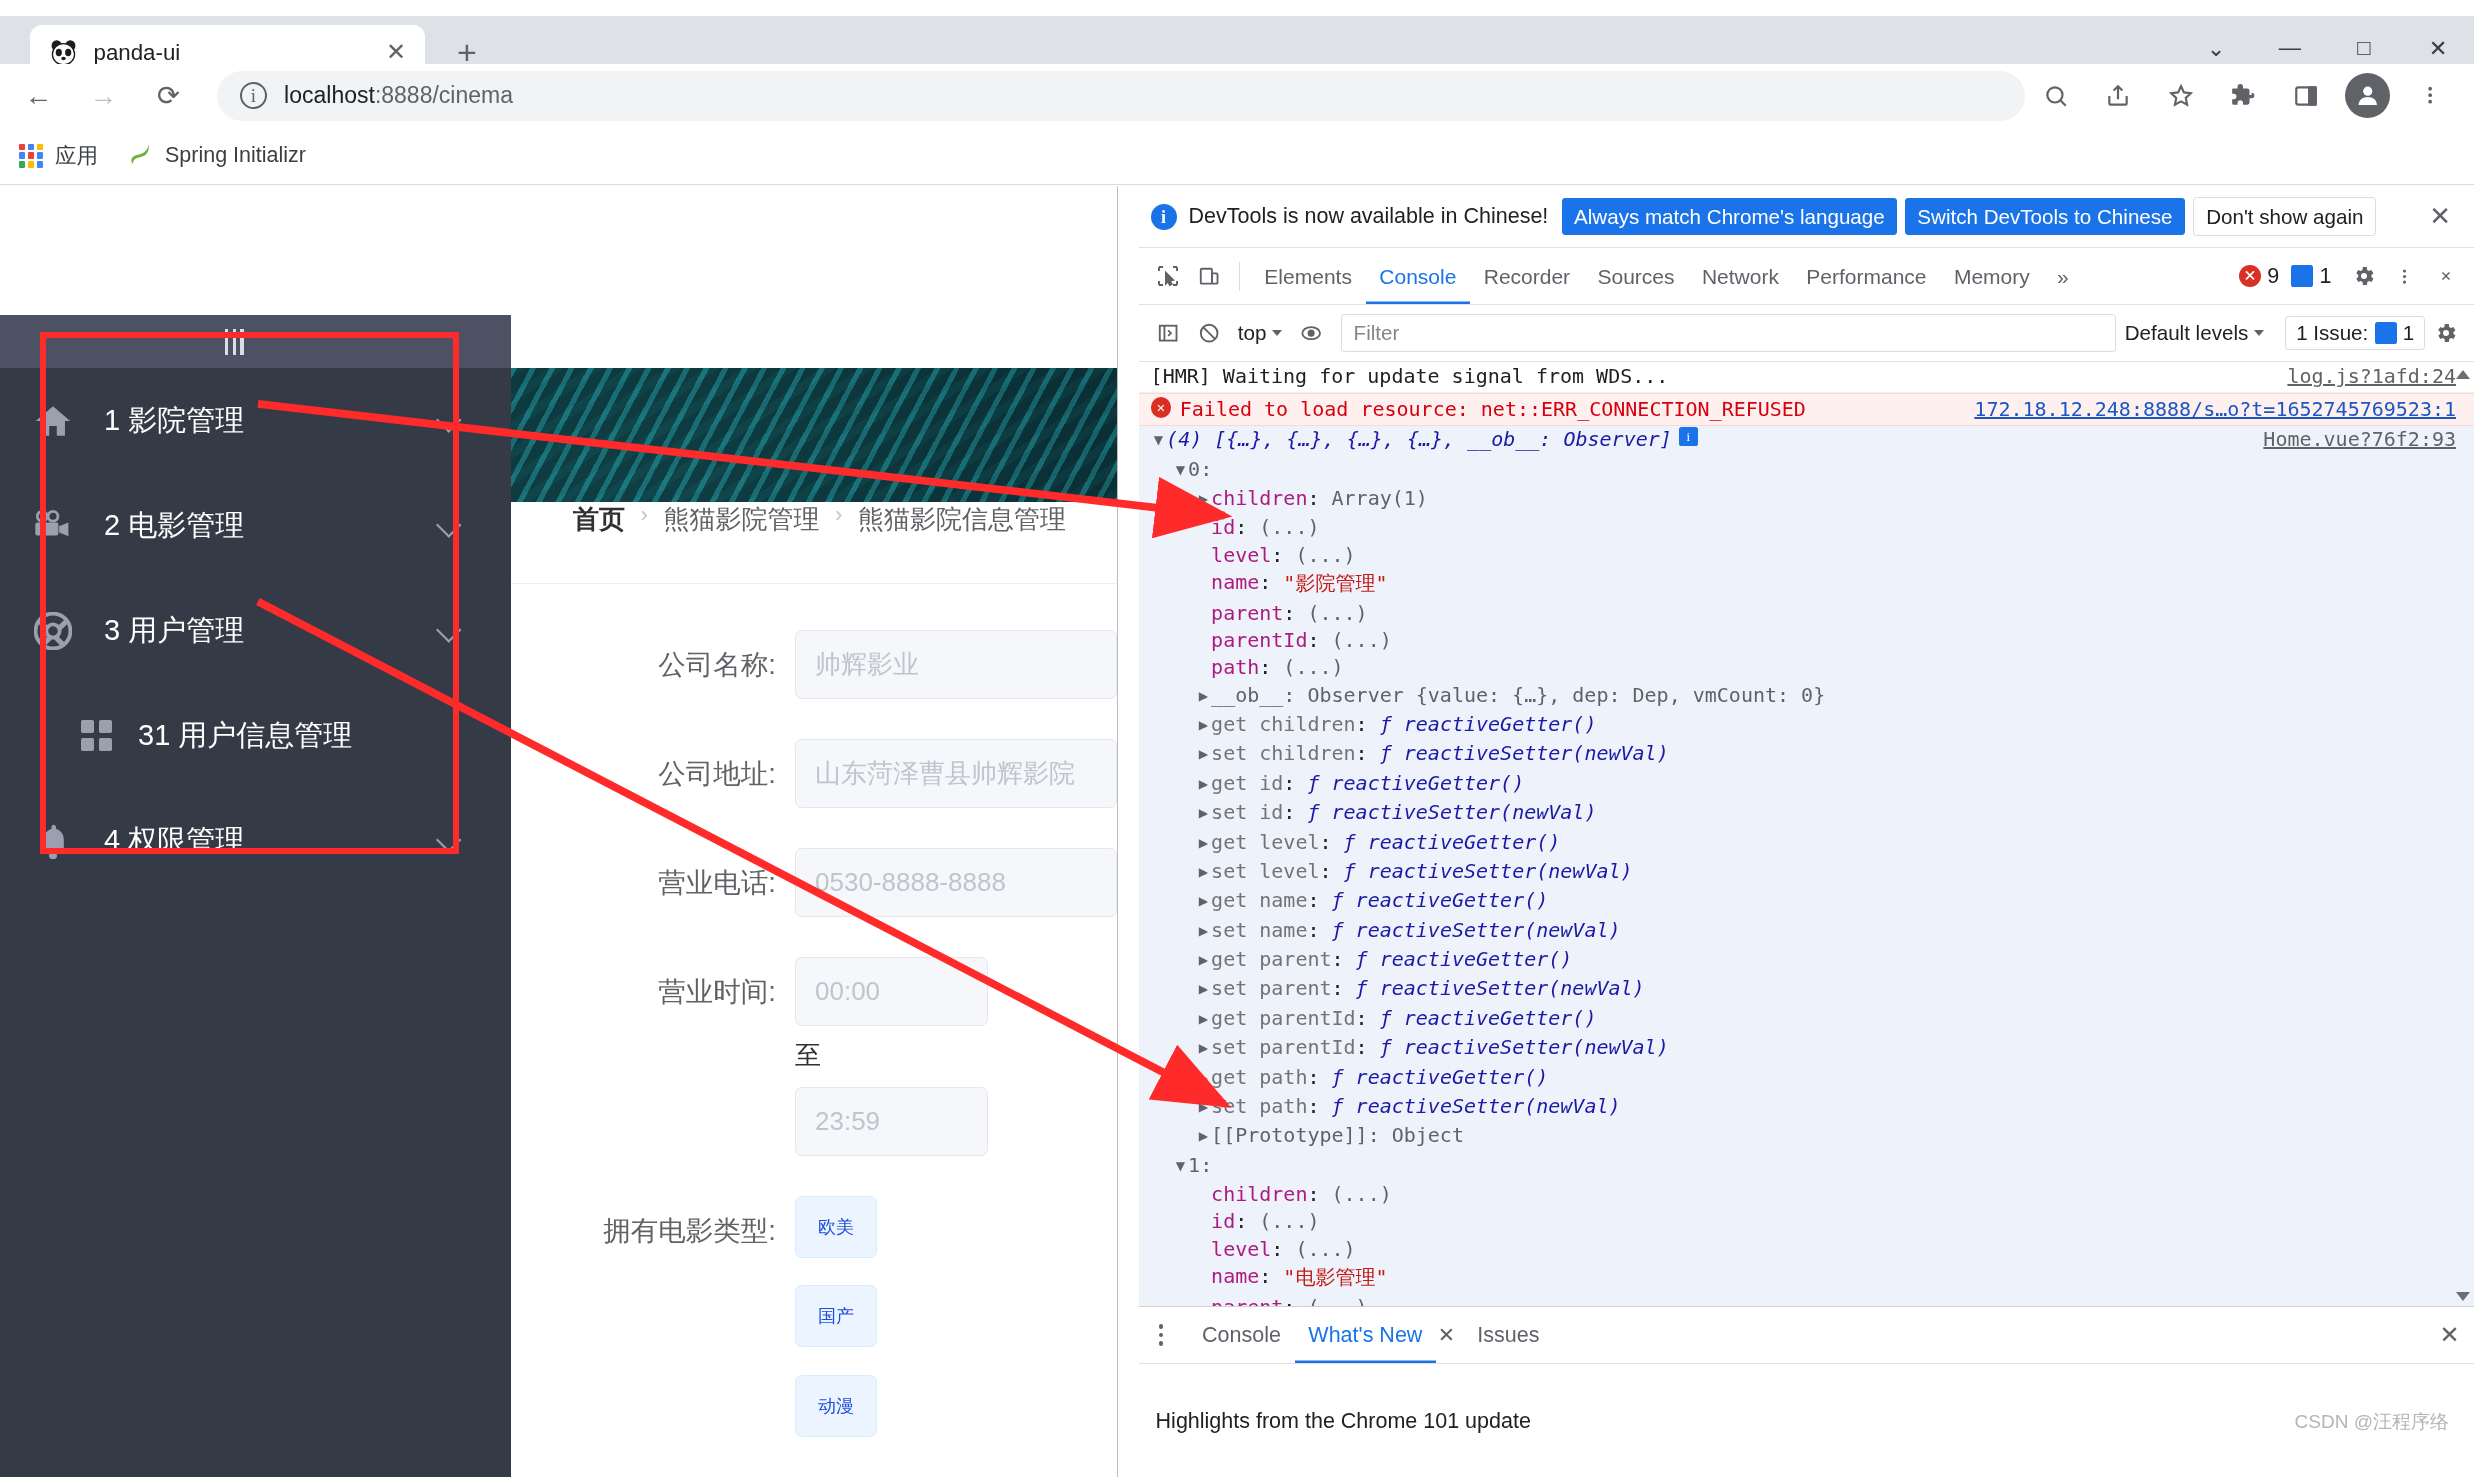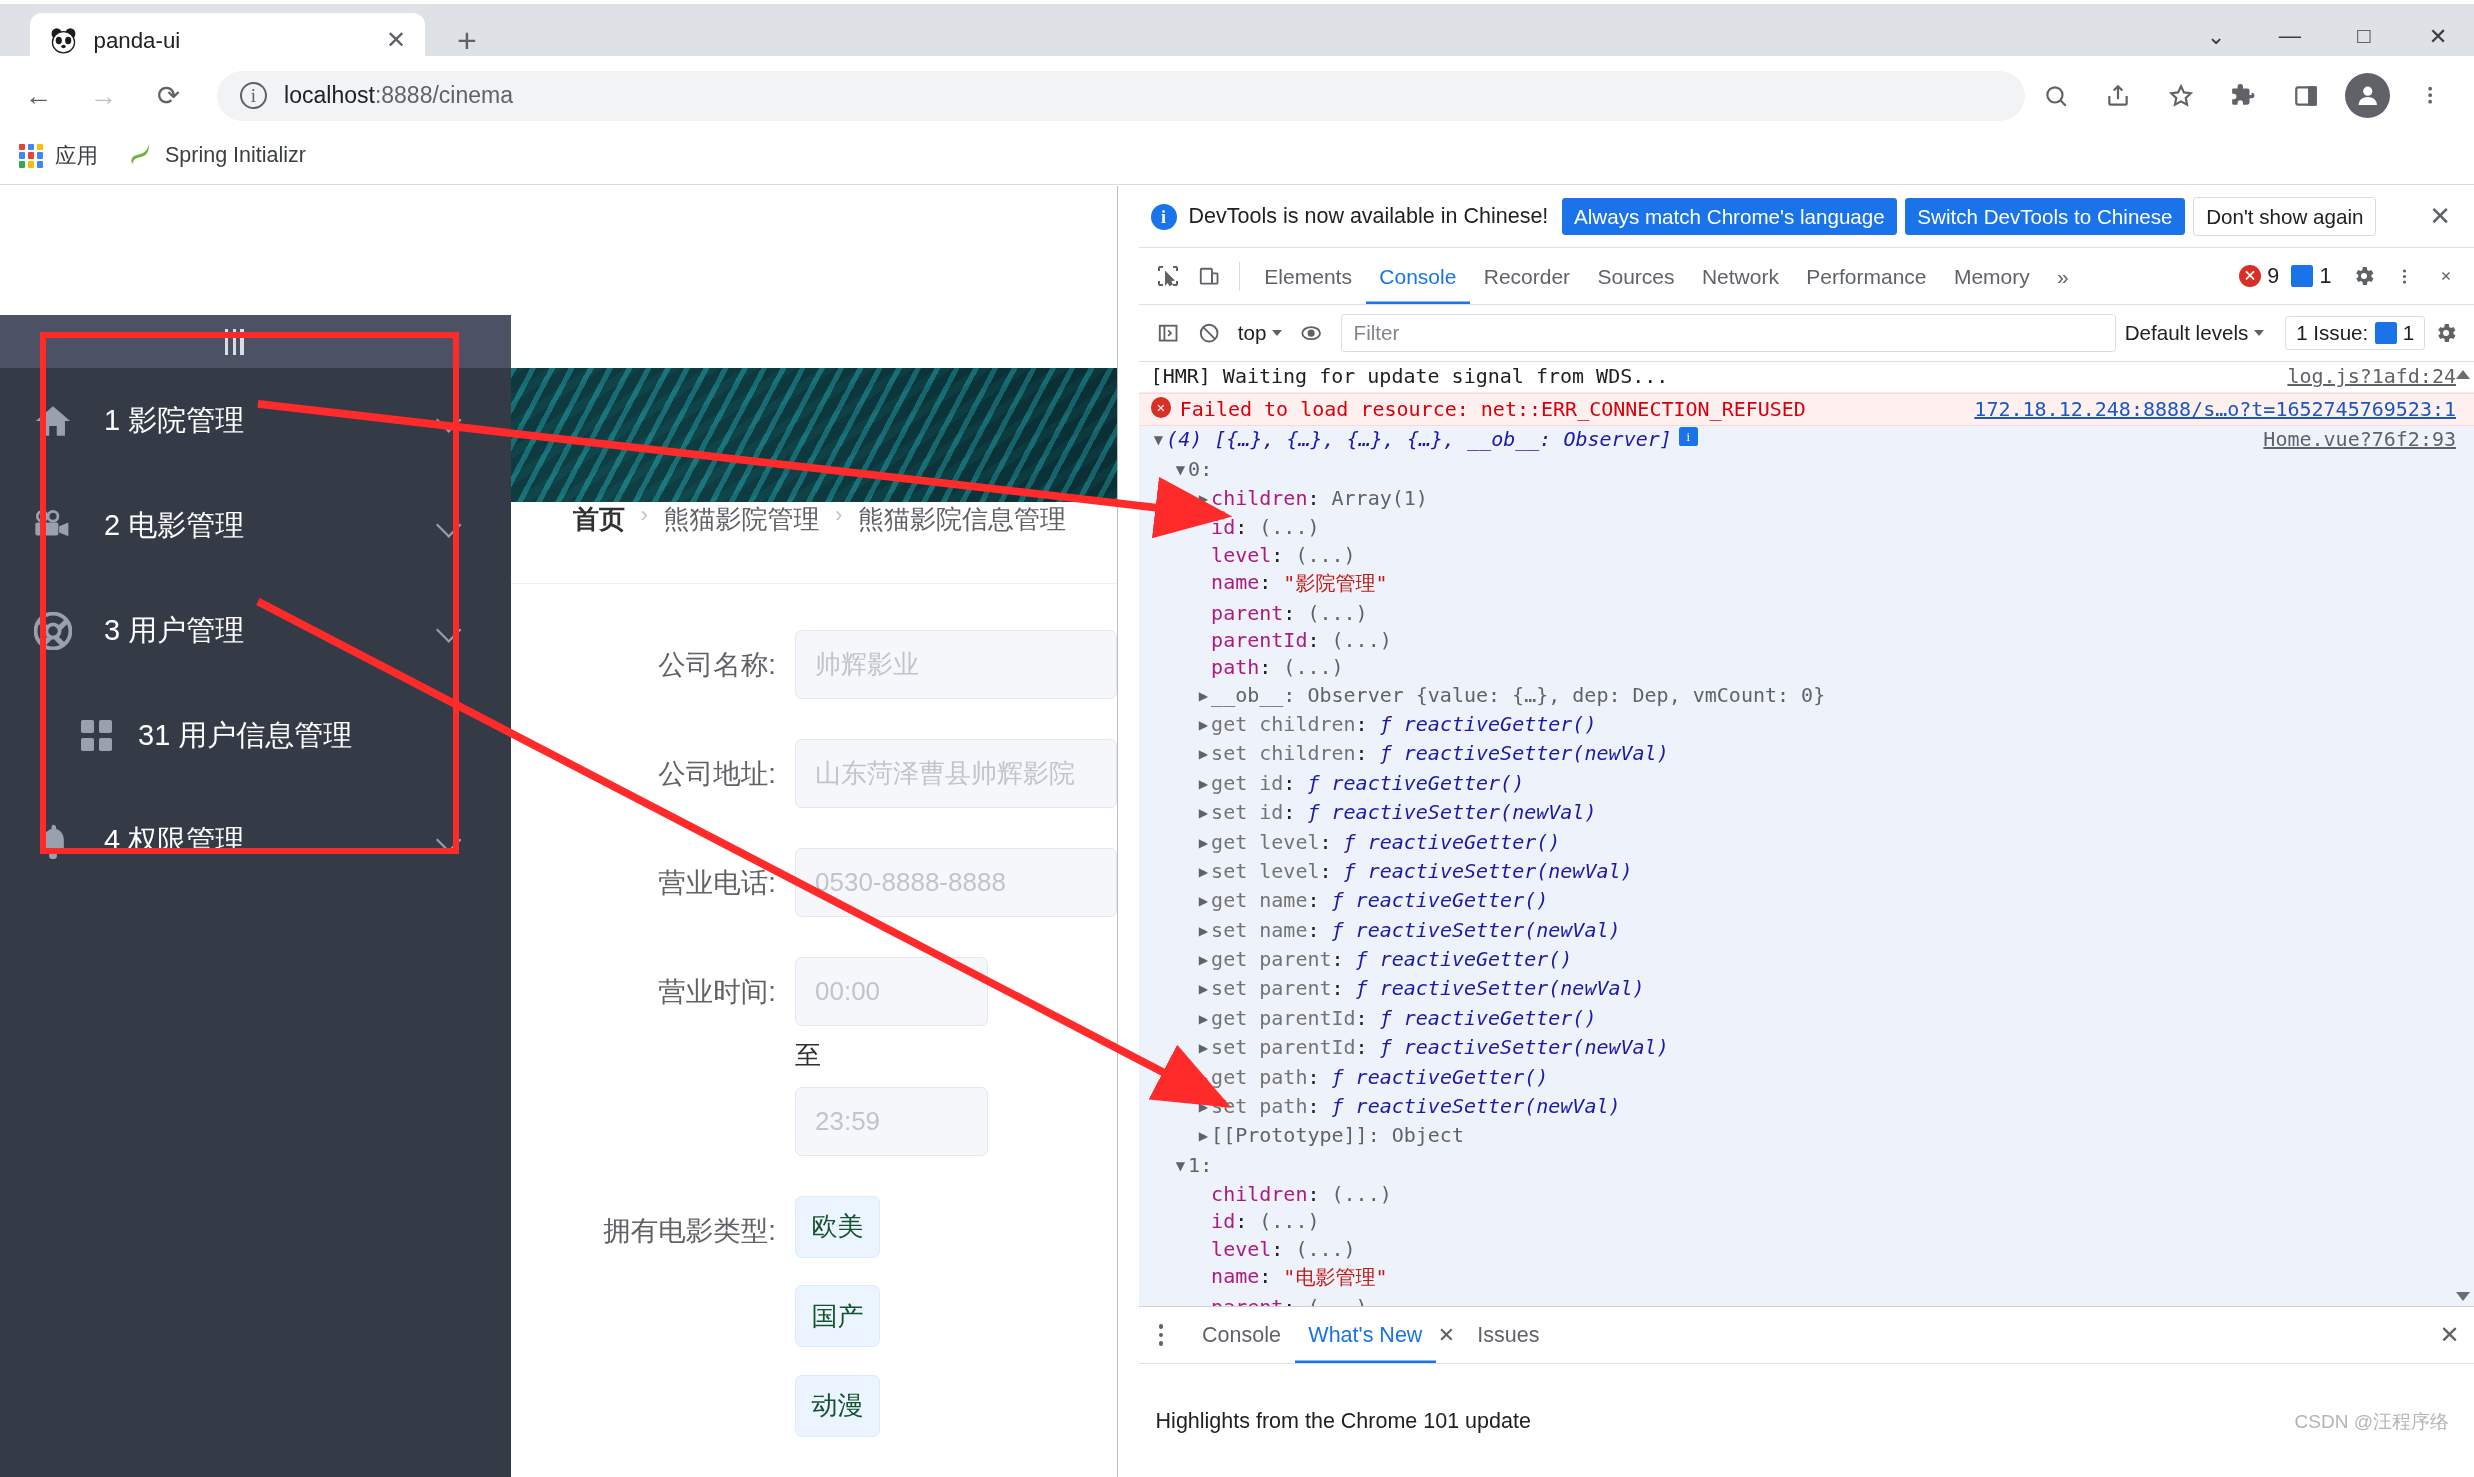--- a/index.html
+++ b/index.html
@@ -5,21 +5,21 @@
   * { box-sizing: border-box; margin: 0; padding: 0; }
   html, body {
     width: 2475px; height: 1478px;
     font-family: "Liberation Sans", sans-serif;
     overflow: hidden;
     background: #fff;
   }
   .page { position: relative; width: 2475px; height: 1478px; }
 
   
-  .browser-top { position: absolute; left:0; top:4px; width:2475px; height:52px; background:#dee1e6; }
+  .browser-top { position: absolute; left:0; top:16px; width:2475px; height:52px; background:#dee1e6; }
   .tab {
     position:absolute; left:30px; top:8.6px; width:395px; height:56px;
     background:#fff; border-radius:12px 12px 0 0;
     display:flex; align-items:center; padding:0 19px;
   }
   .tab-favicon { width:29px; height:29px; flex:none; margin-right:15.5px; position:relative; }
   .tab-title { font-size:22.3px; color:#202124; white-space:nowrap; overflow:hidden; }
   .tab-close { position:absolute; right:17px; top:16.3px; width:24px; height:24px; color:#5f6368; font-size:24px; line-height:22.3px; text-align:center; }
   .newtab { position:absolute; left:447px; top:17px; width:40px; height:40px; color:#5f6368; font-size:34px; line-height:38px; text-align:center; }
   .wincontrols { position:absolute; right:0; top:0; height:64px; display:flex; align-items:center; }
@@ -108,21 +108,21 @@
   .form-input {
     width:430px; height:69px; background:#f5f7fa; border:0.9px solid #e4e7ed; border-radius:6.9px;
     display:flex; align-items:center; padding:0 19px; font-size:26px; color:#c0c4cc; white-space:nowrap; overflow:hidden;
   }
   .form-input.narrow { width:193px; }
   .time-sep { width:193px; text-align:left; font-size:26px; color:#303133; margin:12px 0 13.7px 0; }
   .tag {
     display:inline-flex; align-items:center; justify-content:center;
     min-width:82px; height:62px; padding:0 15.5px; margin-bottom:27.5px;
     background:#ecf5ff; border:0.9px solid #d9ecff; border-radius:6.9px;
-    color:#14532d; font-size:26px;
+    color:#1d4ed8; font-size:18px;
   }
 
   
   .anno-box { position:absolute; left:40px; top:332px; width:419px; height:522px; border:6px solid #ff2a2a; pointer-events:none; }
   .anno-svg { position:absolute; left:0; top:0; width:2475px; height:1478px; pointer-events:none; }
 
   
   .devtools { position:absolute; left:1117px; top:186px; width:1358px; height:1292px; background:#fff; border-left:0.9px solid #bdbdbd; }
   .dt-splitter { position:absolute; left:1117px; top:186px; width:20.6px; height:1292px; background:#f1f3f4; border-right:0.9px solid #d0d0d0; }
   .dt-splitter .arrow { position:absolute; left:5.2px; width:0; height:0; border-left:6px solid transparent; border-right:6px solid transparent; }

